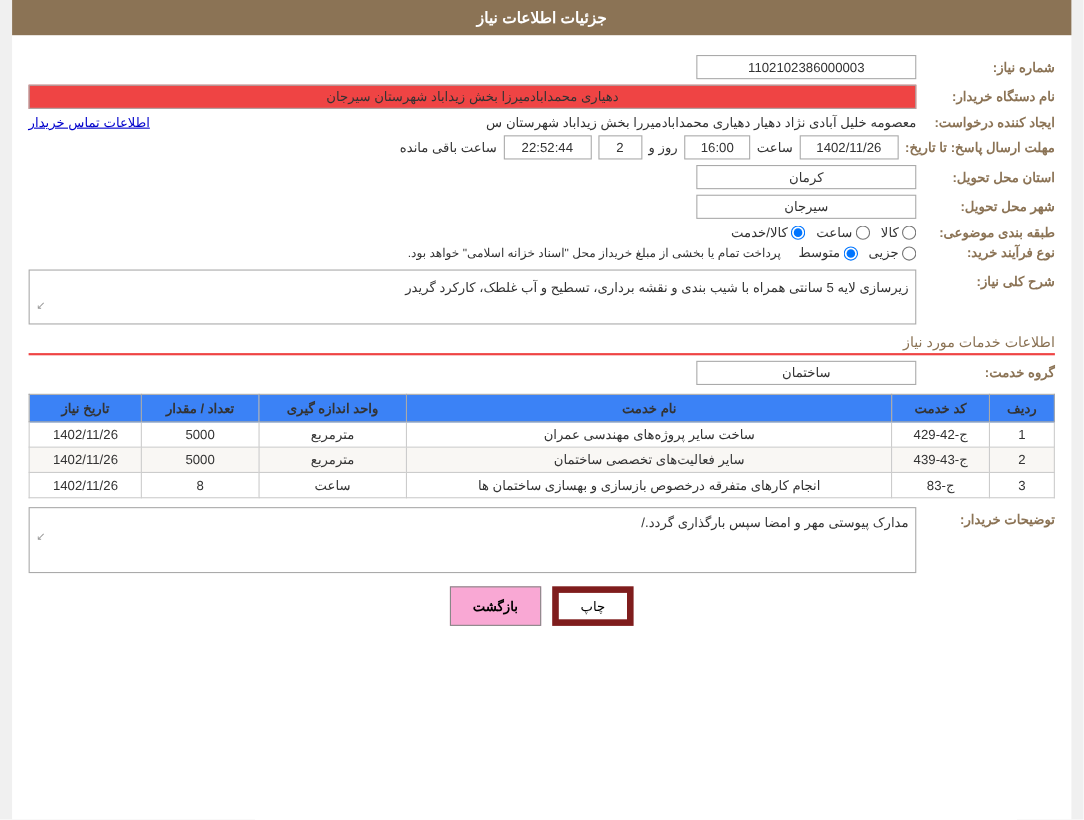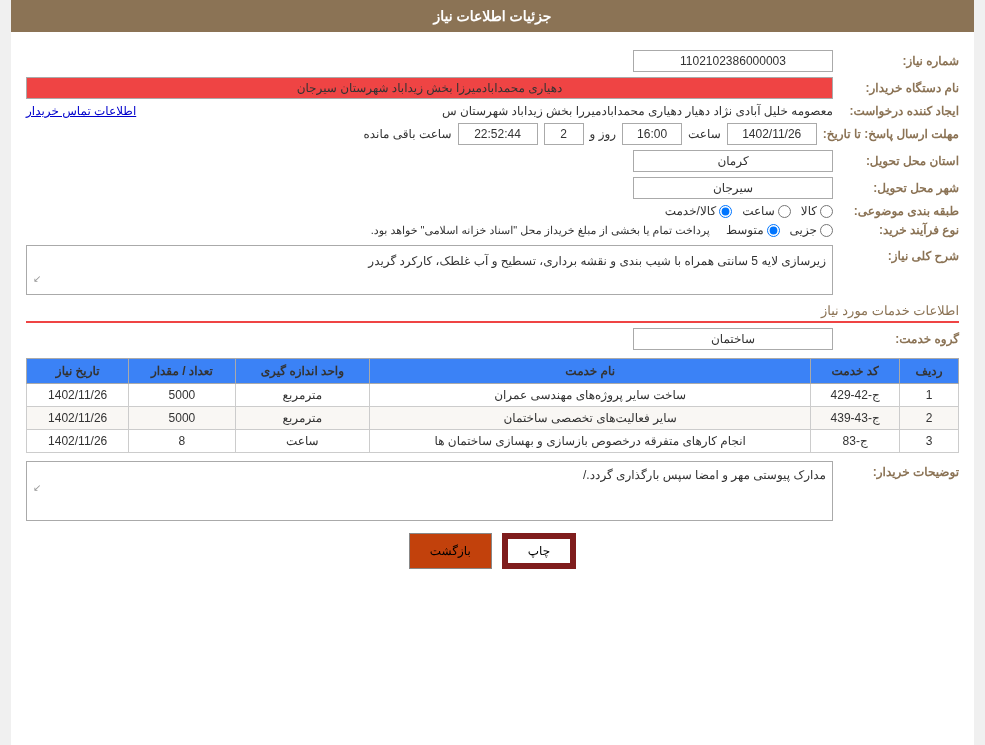--- a/index.html
+++ b/index.html
@@ -128,22 +128,23 @@
       background: #e8e8e8;
       cursor: pointer;
       font-family: Tahoma, Arial, sans-serif;
       font-size: 12px;
     }
     .btn-print {
       background: #fff;
       border: 6px solid #7f1d1d;
     }
     .btn-back {
-      background: #c2410c;
+      background: #f9a8d4;
       border: 1px solid #888;
+      font-weight: bold;
     }
     .relative-wrapper {
       position: relative;
     }
   </style>
 </head>
 <body>
 
 <div class="page-wrapper">
   <div class="header-bar">

